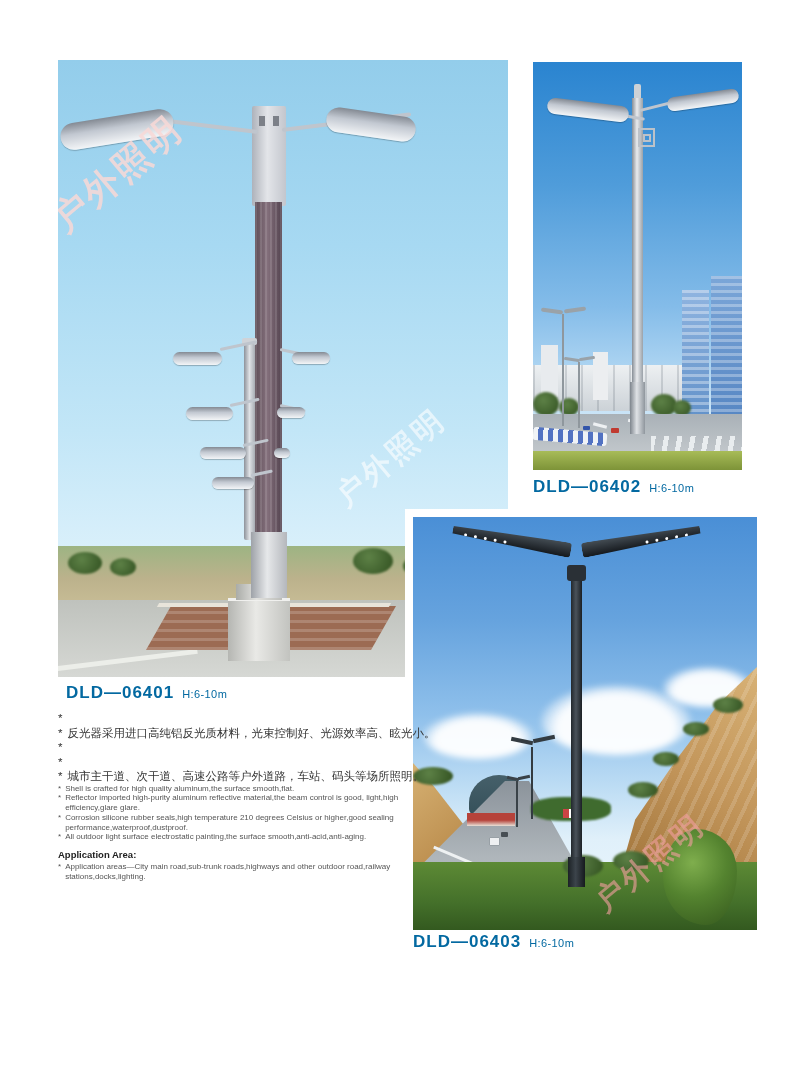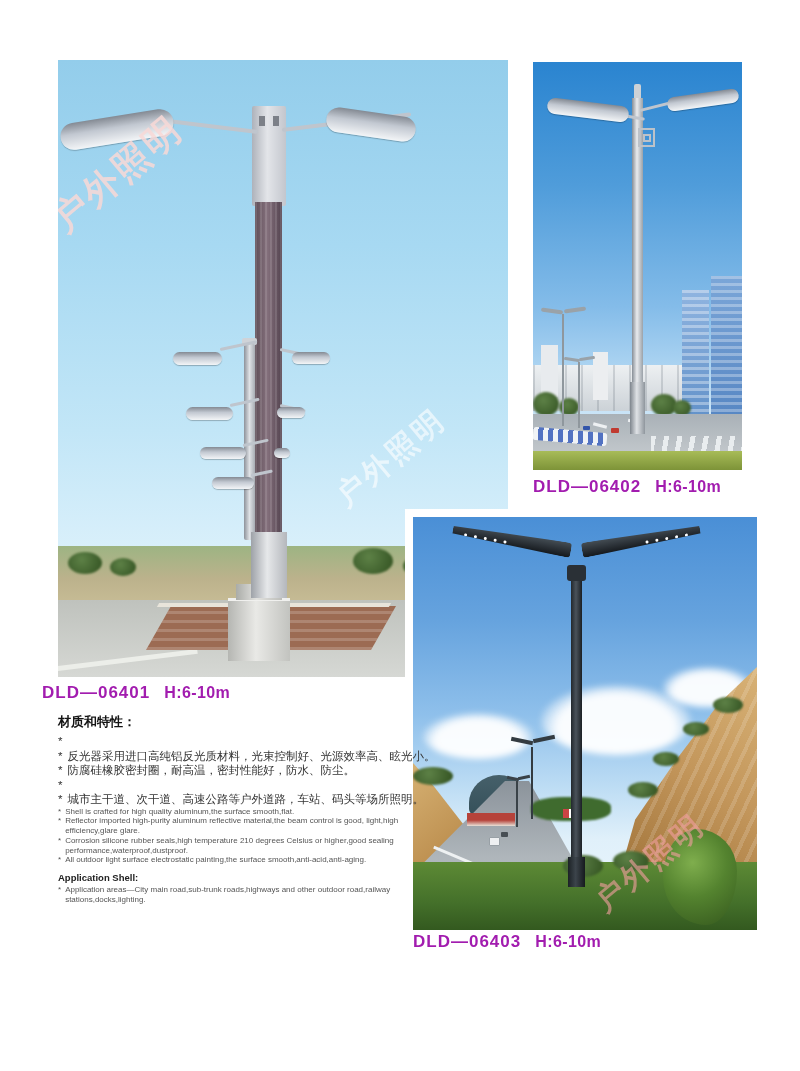--- a/index.html
+++ b/index.html
@@ -19,23 +19,23 @@
   .arm{position:absolute;height:3px;border-radius:2px;background:#bfc5cd;}
   .treeblob{position:absolute;border-radius:50%;filter:blur(1px);
         background:radial-gradient(circle at 40% 35%,#5d8146 0%,#42632f 60%,#32511f 100%);}
   .cloud{position:absolute;filter:blur(3px);border-radius:50%;
         background:radial-gradient(ellipse at 50% 60%,rgba(255,255,255,.95) 0 55%,rgba(255,255,255,0) 78%);}
   .wm{position:absolute;font-weight:bold;white-space:nowrap;letter-spacing:3px;
       transform:rotate(-40deg);transform-origin:left center;z-index:5;}
   .wm1a{left:0px;top:140px;font-size:36px;color:rgba(248,216,214,.85);}
   .wm1b{left:282px;top:420px;font-size:30px;color:rgba(255,255,255,.6);}
   .wm3{left:186px;top:368px;font-size:30px;color:rgba(240,158,158,.62);}
-  .plabel{position:absolute;display:flex;align-items:baseline;gap:14px;color:#a21caf;z-index:4;}
+  .plabel{position:absolute;display:flex;align-items:baseline;gap:8px;color:#0369a1;z-index:4;}
   .model{font-size:17px;font-weight:600;letter-spacing:1px;}
-  .hspec{font-size:16px;font-weight:700;letter-spacing:.4px;}
+  .hspec{font-size:11px;font-weight:400;letter-spacing:.4px;}
   .specs{position:absolute;left:58px;top:711px;width:392px;z-index:4;}
   .cn-h{font-size:13px;font-weight:bold;color:#141414;margin:2px 0 3px;}
   .cnli{display:flex;gap:5px;font-size:11.5px;line-height:14.5px;color:#333;}
   .en-h{font-size:9.5px;font-weight:bold;color:#222;margin:7px 0 2px;}
   .enli{display:flex;gap:4px;font-size:8px;line-height:9.8px;color:#555;width:386px;}
   .blt{flex:0 0 auto;}
 </style>
 </head>
 <body>
 
@@ -172,45 +172,43 @@
       <div class="s" style="left:64px;top:9px;width:3px;height:3px;border-radius:50%;background:#fff;"></div>
       <div class="s" style="left:74px;top:9px;width:3px;height:3px;border-radius:50%;background:#fff;"></div>
       <div class="s" style="left:84px;top:9px;width:3px;height:3px;border-radius:50%;background:#fff;"></div>
       <div class="s" style="left:94px;top:9px;width:3px;height:3px;border-radius:50%;background:#fff;"></div>
       <div class="s" style="left:104px;top:9px;width:3px;height:3px;border-radius:50%;background:#fff;"></div>
     </div>
     <div class="s" style="left:154px;top:48px;width:19px;height:16px;background:#2a3036;border-radius:3px;"></div>
     <span class="wm wm3">户外照明</span>
   </div>
 
-  <div class="plabel" style="left:42px;top:683px;">
+  <div class="plabel" style="left:66px;top:683px;">
     <span class="model">DLD—06401</span>
     <span class="hspec">H:6-10m</span>
   </div>
   <div class="plabel" style="left:533px;top:477px;">
     <span class="model">DLD—06402</span>
     <span class="hspec">H:6-10m</span>
   </div>
   <div class="plabel" style="left:413px;top:932px;text-align:center;">
     <span class="model">DLD—06403</span>
     <span class="hspec">H:6-10m</span>
   </div>
 
   <div class="specs">
-    <div class="cn-h">材质和特性：</div>
     <div class="cnli">
       <span class="blt">*</span>
     </div>
     <div class="cnli">
       <span class="blt">*</span>
       <span>反光器采用进口高纯铝反光质材料，光束控制好、光源效率高、眩光小。</span>
     </div>
     <div class="cnli">
       <span class="blt">*</span>
-      <span>防腐硅橡胶密封圈，耐高温，密封性能好，防水、防尘。</span>
     </div>
     <div class="cnli">
       <span class="blt">*</span>
     </div>
     <div class="cnli">
       <span class="blt">*</span>
       <span>城市主干道、次干道、高速公路等户外道路，车站、码头等场所照明。</span>
     </div>
     <div class="enli">
       <span class="blt">*</span>
@@ -221,20 +219,20 @@
       <span>Reflector imported high-purity aluminum reflective material,the beam control is good, light,high efficiency,glare glare.</span>
     </div>
     <div class="enli">
       <span class="blt">*</span>
       <span>Corrosion silicone rubber seals,high temperature 210 degrees Celsius or higher,good sealing performance,waterproof,dustproof.</span>
     </div>
     <div class="enli">
       <span class="blt">*</span>
       <span>All outdoor light surface electrostatic painting,the surface smooth,anti-acid,anti-aging.</span>
     </div>
-    <div class="en-h">Application Shell:</div>
+    <div class="en-h">Application Area:</div>
     <div class="enli">
       <span class="blt">*</span>
       <span>Application areas—City main road,sub-trunk roads,highways and other outdoor road,railway stations,docks,lighting.</span>
     </div>
   </div>
 
 </div>
 
 </body></html>

